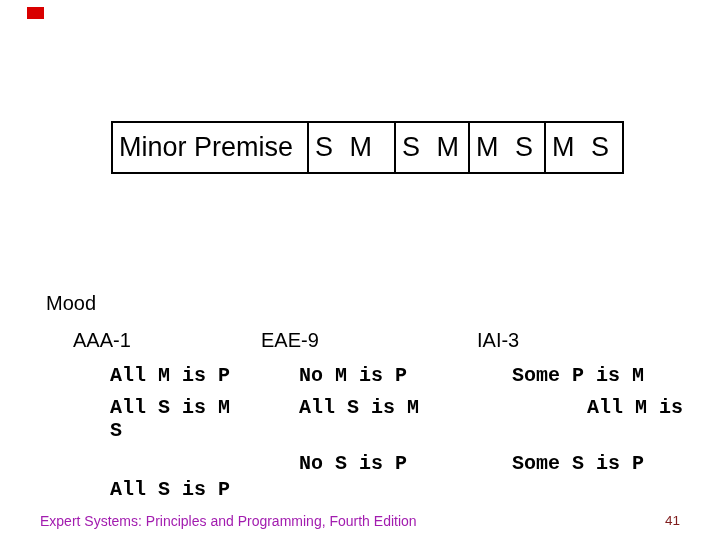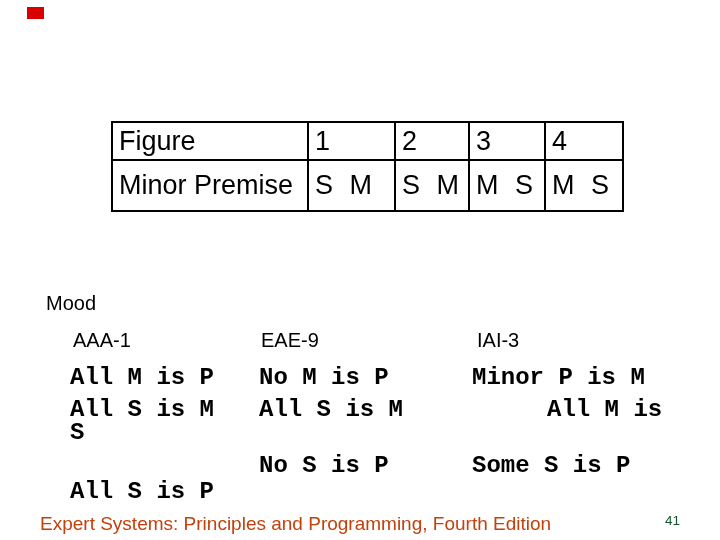--- a/index.html
+++ b/index.html
@@ -50,77 +50,71 @@
   .sans-27 {
     position: absolute;
     font-size: 20px;
     line-height: 1.1;
     white-space: nowrap;
   }
   .mono-line {
     position: absolute;
     font-family: "Liberation Mono", monospace;
     font-weight: bold;
-    font-size: 24px;
+    font-size: 20px;
     line-height: 1.1;
     white-space: pre;
+    margin-left: 40px;
   }
 
   
   .footer-text {
     position: absolute;
     left: 40px; top: 513px;
-    font-size: 19px;
-    color: #c2410c;
+    font-size: 14px;
+    color: #a21caf;
     white-space: nowrap;
   }
   .page-number {
     position: absolute;
     left: 630px; top: 513px;
     width: 50px;
     text-align: right;
     font-size: 13.5px;
-    color: #14532d;
+    color: #7f1d1d;
   }
 </style>
 </head>
 <body>
 
 <div class="slide">
 
   <div class="accent-mark"></div>
 
   <table class="figure-table">
     <tbody>
-        <tr class="r-figure">
-      <td class="c-label">Figure</td>
-      <td class="c-1">1</td>
-      <td class="c-2">2</td>
-      <td class="c-3">3</td>
-      <td class="c-4">4</td>
-    </tr>
     <tr class="r-minor">
       <td class="c-label">Minor Premise</td>
       <td class="c-1 pair">S M</td>
       <td class="c-2 pair">S M</td>
       <td class="c-3 pair">M S</td>
       <td class="c-4 pair">M S</td>
     </tr>
   </tbody>
     </table>
 
   <div class="sans-27" style="left:46px; top:292px;">Mood</div>
 
   <div class="sans-27" style="left:73px;  top:329px;">AAA-1</div>
   <div class="sans-27" style="left:261px; top:329px;">EAE-9</div>
   <div class="sans-27" style="left:477px; top:329px;">IAI-3</div>
 
   <div class="mono-line" style="left:70px;  top:365px;">All M is P</div>
   <div class="mono-line" style="left:259px; top:365px;">No M is P</div>
-  <div class="mono-line" style="left:472px; top:365px;">Minor P is M</div>
+  <div class="mono-line" style="left:472px; top:365px;">Some P is M</div>
 
   <div class="mono-line" style="left:70px;  top:397px;">All S is M</div>
   <div class="mono-line" style="left:259px; top:397px;">All S is M</div>
   <div class="mono-line" style="left:547px; top:397px;text-align:center;">All M is</div>
 
   <div class="mono-line" style="left:70px;  top:420px;">S</div>
 
   <div class="mono-line" style="left:70px;  top:479px;">All S is P</div>
   <div class="mono-line" style="left:259px; top:453px;">No S is P</div>
   <div class="mono-line" style="left:472px; top:453px;text-align:right;">Some S is P</div>

